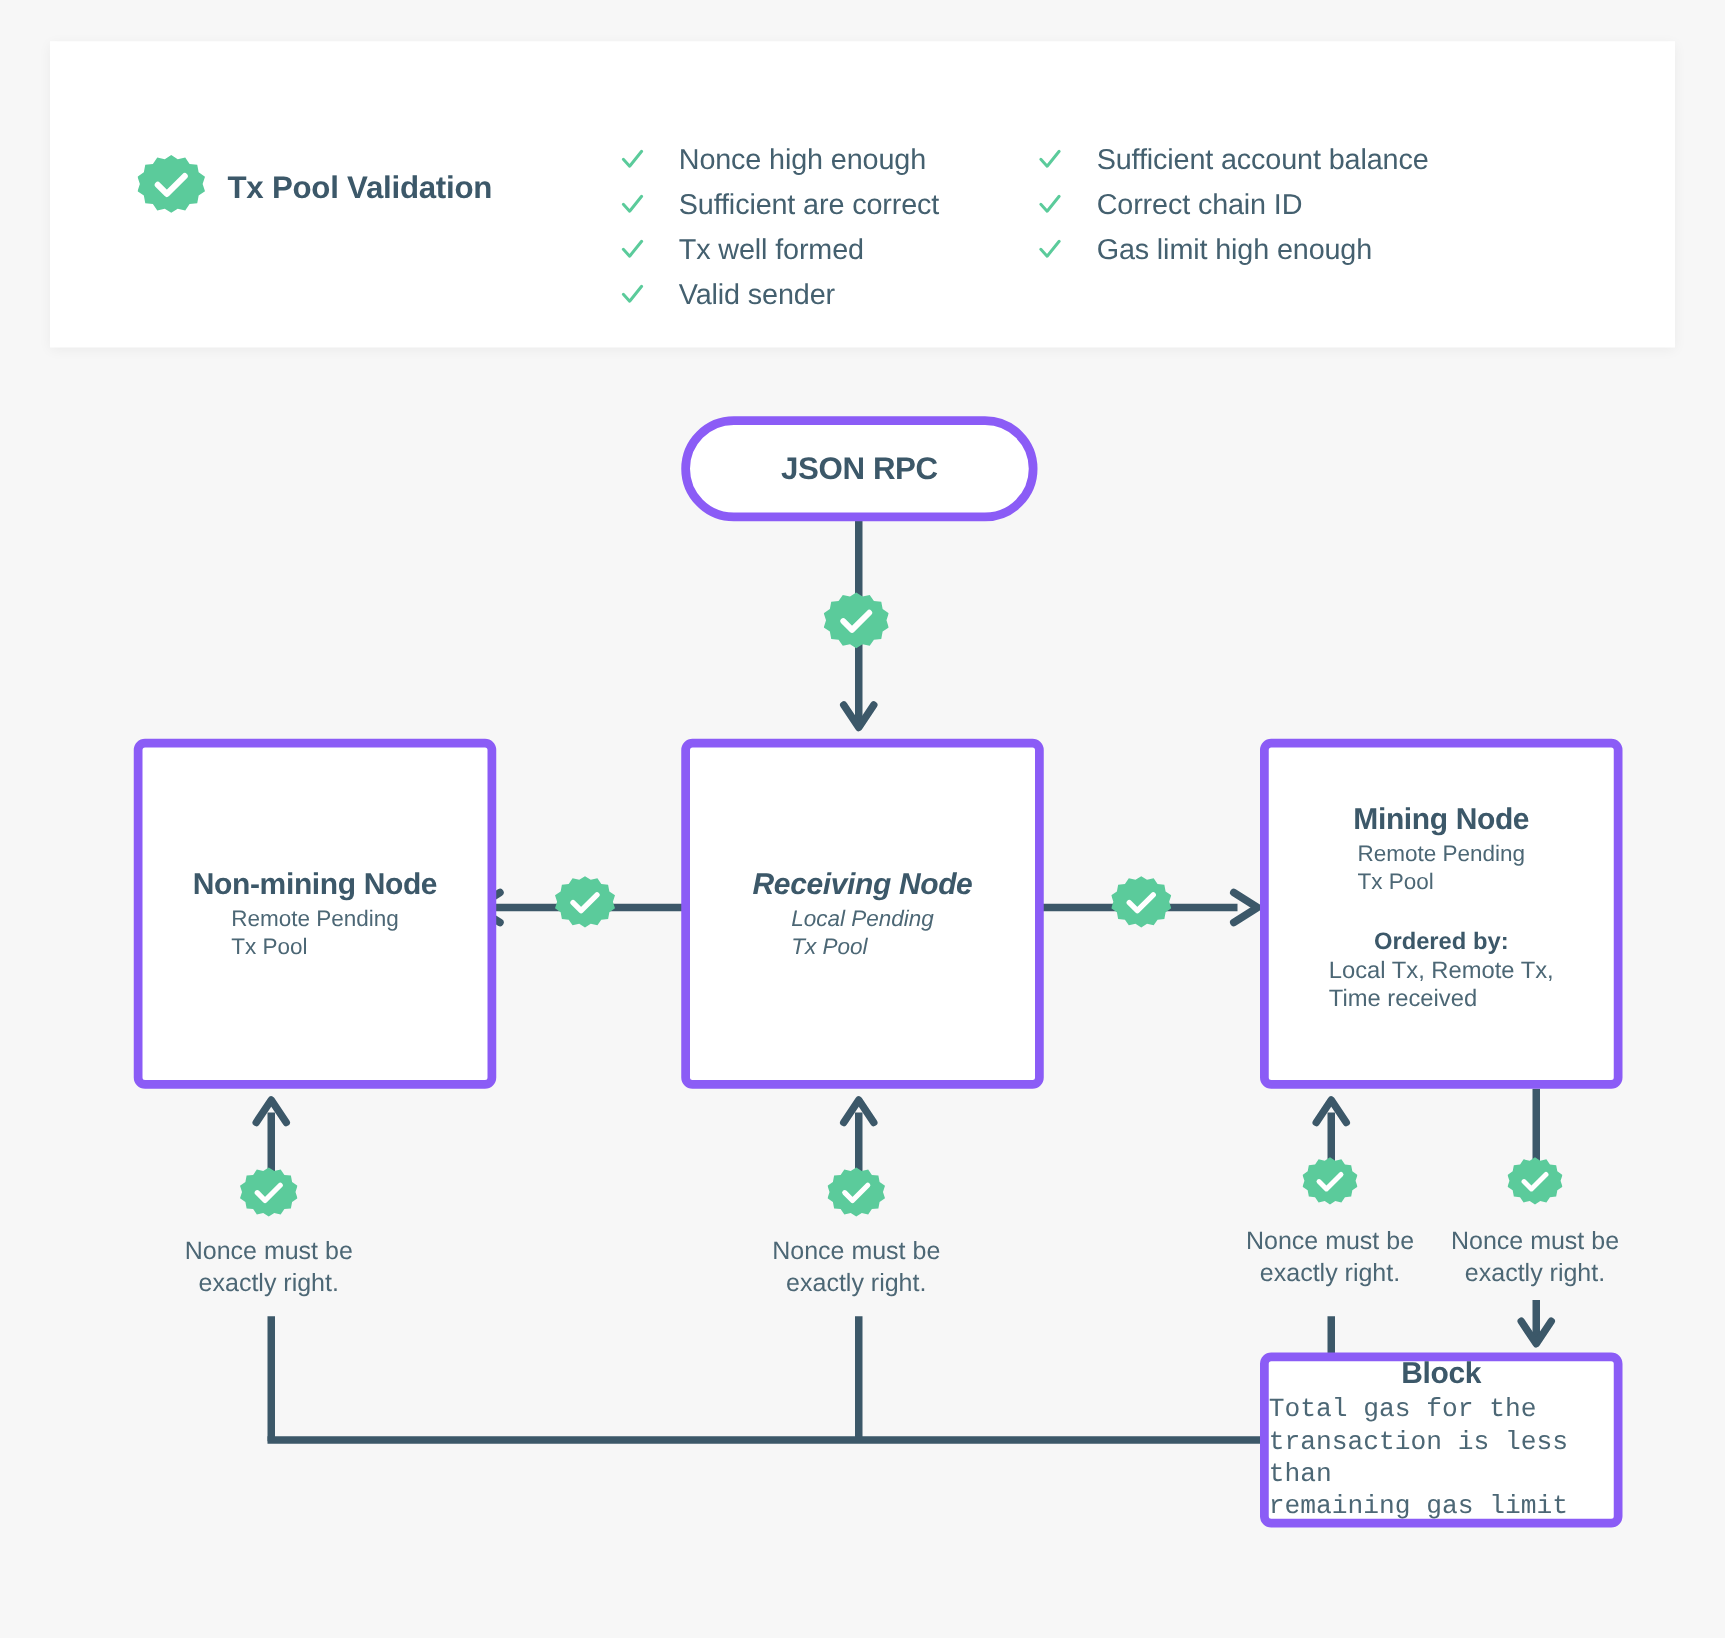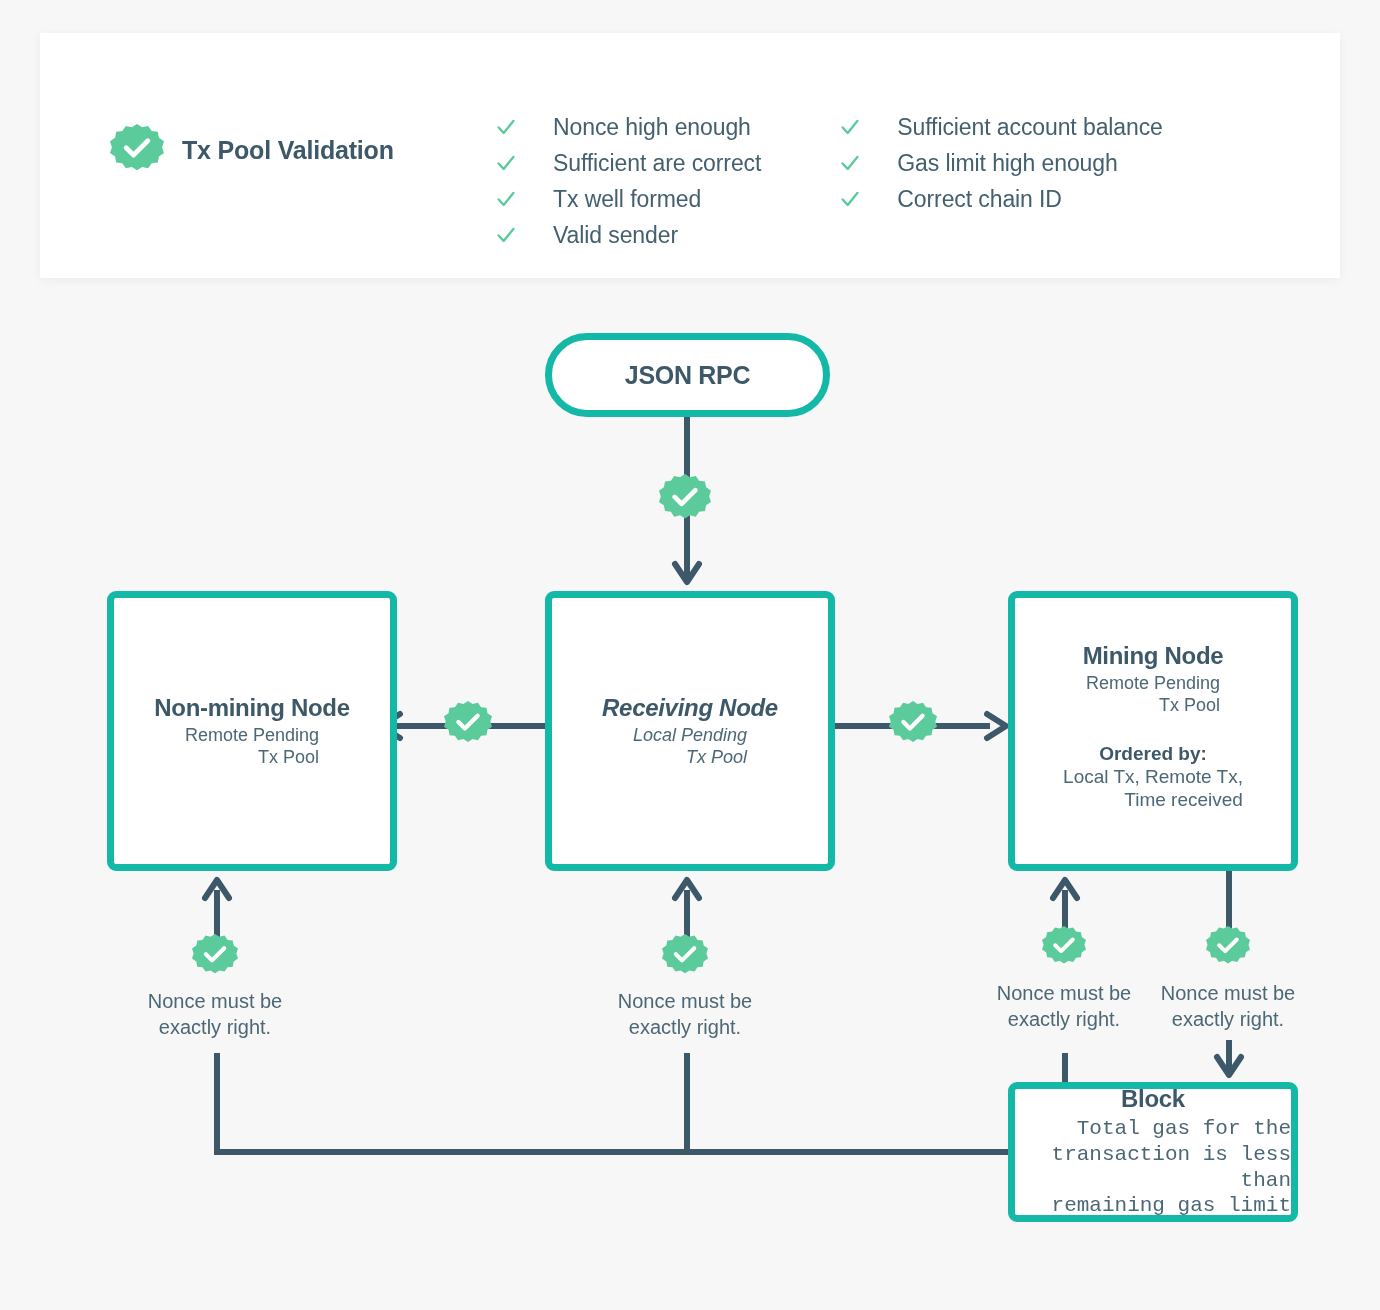--- a/index.html
+++ b/index.html
@@ -46,46 +46,46 @@
   .val-cols {
     position: absolute;
     left: 455px; top: 80px;
     display: flex;
     gap: 78px;
   }
   .val-col { display: flex; flex-direction: column; gap: 8px; }
   .val-item {
     display: flex;
     align-items: center;
-    gap: 36px;
+    gap: 26px;
     height: 28px;
   }
   .val-item-label {
     font-size: 23px;
     color: #44606f;
     white-space: nowrap;
     letter-spacing: -0.1px;
   }
   .tick-thin { width: 22px; height: 22px; flex: 0 0 22px; display:block; }
 
   
   .seal { display: block; }
   .seal-abs { position: absolute; z-index: 6; }
 
   
   .node {
     position: absolute;
     background: #ffffff;
-    border: 7px solid #14b8a6;
+    border: 7px solid #8b5cf6;
     border-radius: 9px;
     display: flex;
     flex-direction: column;
     align-items: center;
     justify-content: center;
-    text-align: right;
+    text-align: left;
     z-index: 4;
   }
   .node-title {
     font-size: 24px;
     font-weight: bold;
     color: #3c5869;
     letter-spacing: -0.3px;
   }
   .node-sub {
     font-size: 18px;
@@ -192,27 +192,27 @@
         <div class="val-item">
           <svg class="tick-thin" viewBox="0 0 24 24">
               <path d="M4 12.5 L9.5 18.5 L20 5.5" fill="none" stroke="#5bcb9b" stroke-width="2.6" stroke-linecap="round" stroke-linejoin="round"></path>
             </svg>
           <span class="val-item-label">Sufficient account balance</span>
         </div>
         <div class="val-item">
           <svg class="tick-thin" viewBox="0 0 24 24">
               <path d="M4 12.5 L9.5 18.5 L20 5.5" fill="none" stroke="#5bcb9b" stroke-width="2.6" stroke-linecap="round" stroke-linejoin="round"></path>
             </svg>
+          <span class="val-item-label">Correct chain ID</span>
+        </div>
+        <div class="val-item">
+          <svg class="tick-thin" viewBox="0 0 24 24">
+              <path d="M4 12.5 L9.5 18.5 L20 5.5" fill="none" stroke="#5bcb9b" stroke-width="2.6" stroke-linecap="round" stroke-linejoin="round"></path>
+            </svg>
           <span class="val-item-label">Gas limit high enough</span>
-        </div>
-        <div class="val-item">
-          <svg class="tick-thin" viewBox="0 0 24 24">
-              <path d="M4 12.5 L9.5 18.5 L20 5.5" fill="none" stroke="#5bcb9b" stroke-width="2.6" stroke-linecap="round" stroke-linejoin="round"></path>
-            </svg>
-          <span class="val-item-label">Correct chain ID</span>
         </div>
       </div>
 
     </div>
   </div>
 
   <div class="ln vln" style="left:684px; top:415px; height:165px;"></div>
   <svg class="arrowhead" style="left:671px; top:560px;" width="32" height="28" viewBox="0 0 32 28">
     <path d="M4 4 L16 22 L28 4" fill="none" stroke="#3c5869" stroke-width="6" stroke-linecap="round" stroke-linejoin="round"></path>
   </svg>

